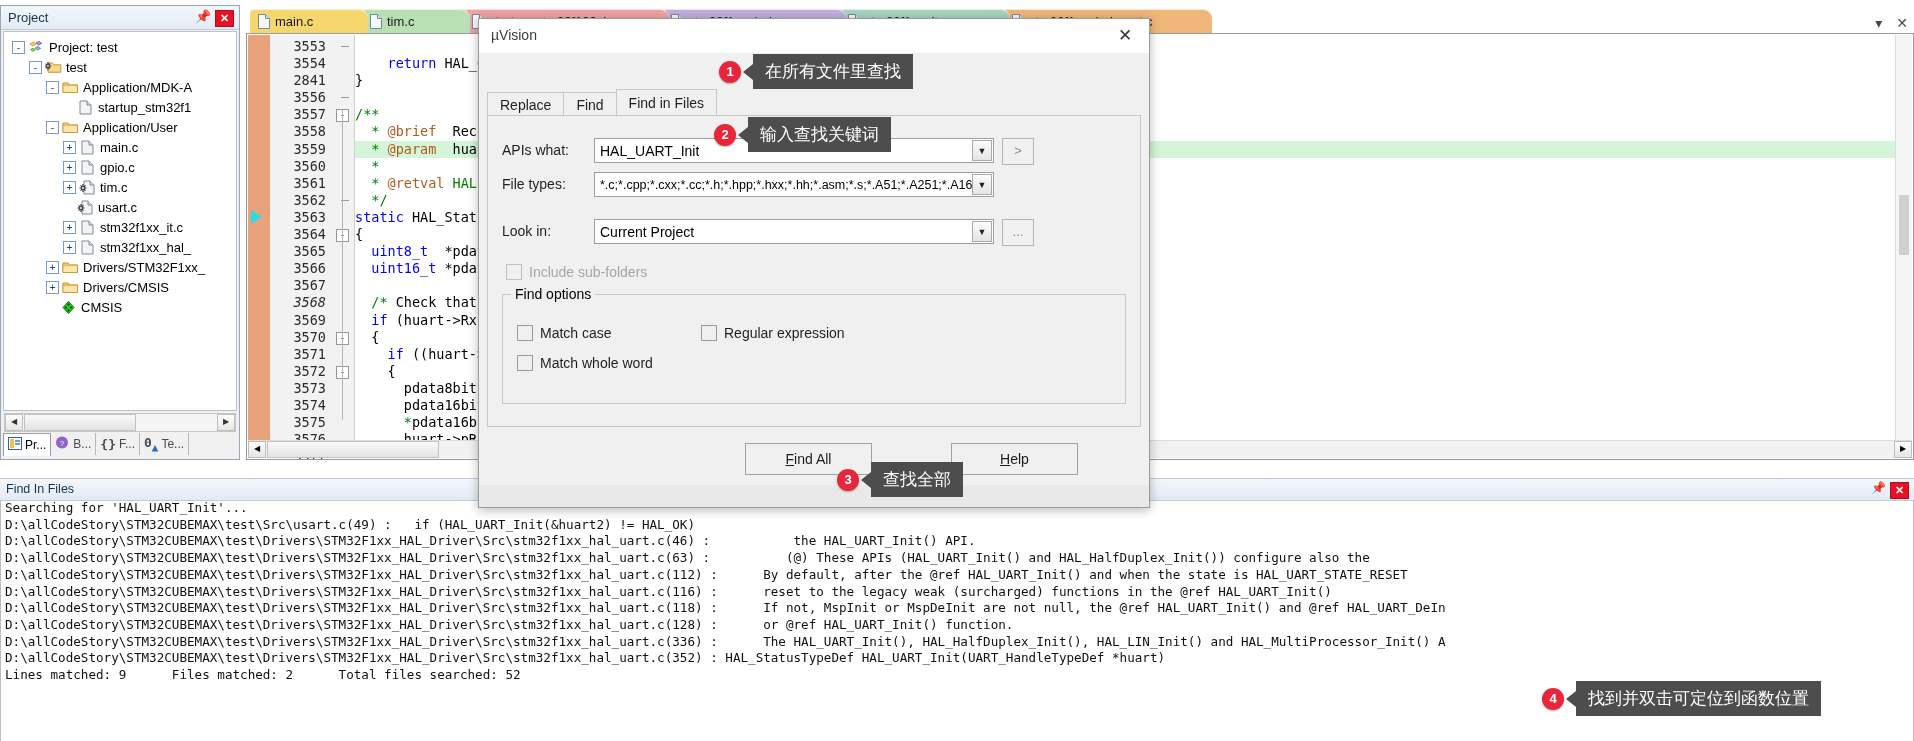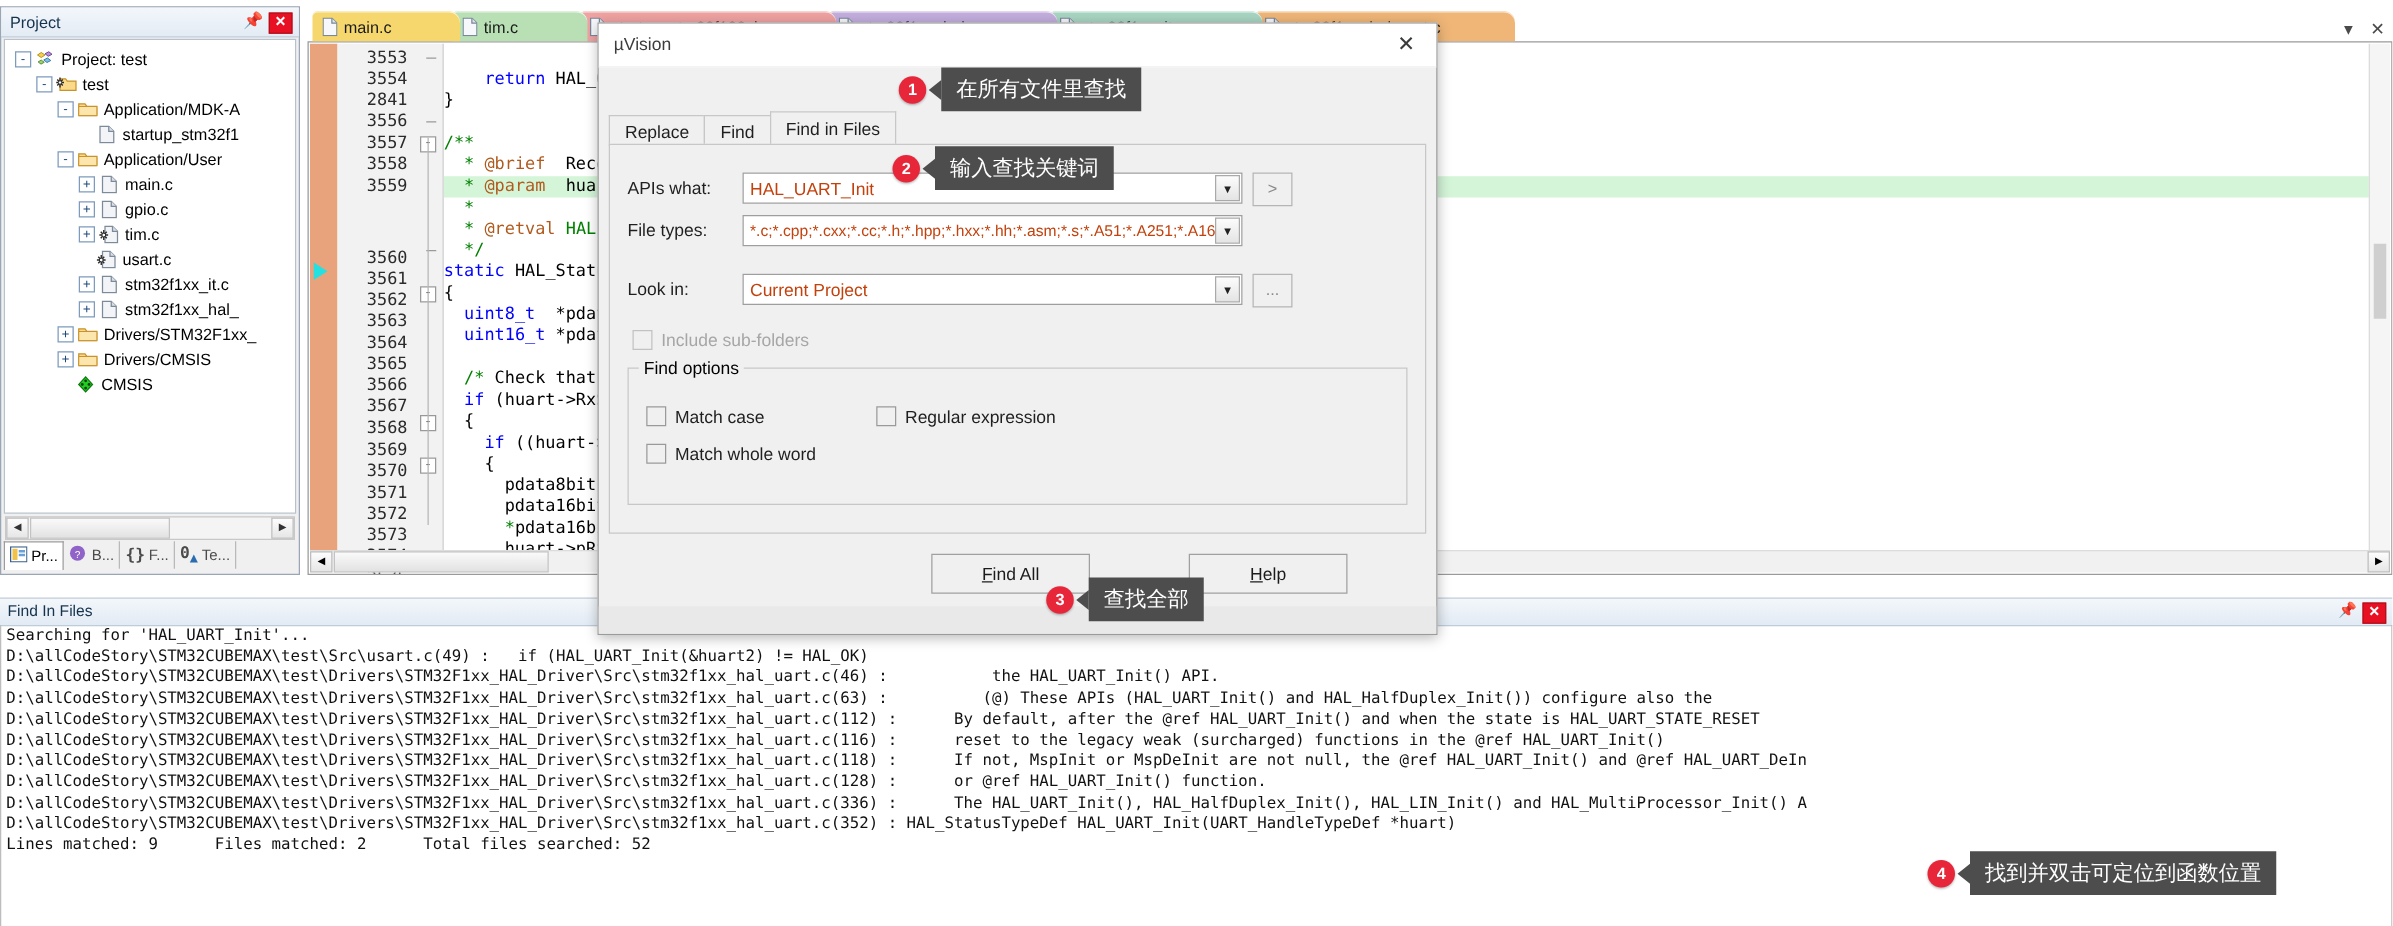--- a/index.html
+++ b/index.html
@@ -159,21 +159,21 @@
 
   #dlg-frame {
     position: absolute; left: 8px; top: 62px; right: 8px; height: 310px;
     border: 1px solid #c7c7c7; background: #f0f0f0;
   }
   .field-label { position: absolute; left: 14px; font-size: 14px; color: #1f1f1f; }
   .combo {
     position: absolute; height: 25px; background: #fff; border: 1px solid #9e9e9e;
     display: flex; align-items: center; box-sizing: border-box;
   }
-  .combo .val { padding-left: 5px; font-size: 14px; color: #c2410c; white-space: nowrap; overflow:hidden;}
+  .combo .val { padding-left: 5px; font-size: 14px; color: #000000; white-space: nowrap; overflow:hidden;}
   .combo .arrow {
     position:absolute; right:1px; top:1px; width: 20px; height: 21px;
     background: linear-gradient(to bottom,#fcfcfc,#e4e4e4); border: 1px solid #a9a9a9;
     font-size: 9px; text-align:center; line-height:20px; color:#222; box-sizing:border-box;
   }
   .sidebtn {
     position: absolute; width: 30px; height: 25px; background: #f0f0f0;
     border: 1px solid #b5b5b5; font-size: 13px; text-align: center; line-height: 23px; color: #8a8a8a;
   }
   #incl-sub { position: absolute; left: 18px; top: 148px; display: flex; align-items: center; }
@@ -477,29 +477,29 @@
     <div id="editor-body">
       <div id="gutter-mark"></div>
       <div id="linenums">
           <div class="cline" style="padding-right: 6px;">3553</div>
           <div class="cline" style="padding-right: 6px;">3554</div>
           <div class="cline" style="padding-right: 6px;">2841</div>
           <div class="cline" style="padding-right: 6px;">3556</div>
           <div class="cline" style="padding-right: 6px;">3557</div>
           <div class="cline" style="padding-right: 6px;">3558</div>
           <div class="cline" style="padding-right: 6px;">3559</div>
-          <div class="cline" style="padding-right: 6px; margin-top: 40px;">3560</div>
+          <div class="cline" style="padding-right: 6px;">3560</div>
           <div class="cline" style="padding-right: 6px;">3561</div>
           <div class="cline" style="padding-right: 6px;">3562</div>
           <div class="cline" style="padding-right: 6px;">3563</div>
           <div class="cline" style="padding-right: 6px;">3564</div>
           <div class="cline" style="padding-right: 6px;">3565</div>
           <div class="cline" style="padding-right: 6px;">3566</div>
           <div class="cline" style="padding-right: 6px;">3567</div>
-          <div class="cline" style="padding-right: 6px;">3568</div>
+          <div class="cline" style="padding-right: 6px; font-style: italic;">3568</div>
           <div class="cline" style="padding-right: 6px;">3569</div>
           <div class="cline" style="padding-right: 6px;">3570</div>
           <div class="cline" style="padding-right: 6px;">3571</div>
           <div class="cline" style="padding-right: 6px;">3572</div>
           <div class="cline" style="padding-right: 6px;">3573</div>
           <div class="cline" style="padding-right: 6px;">3574</div>
           <div class="cline" style="padding-right: 6px;">3575</div>
           <div class="cline" style="padding-right: 6px;">3576</div>
           <div class="cline" style="padding-right: 6px;">3577</div>
         </div>

